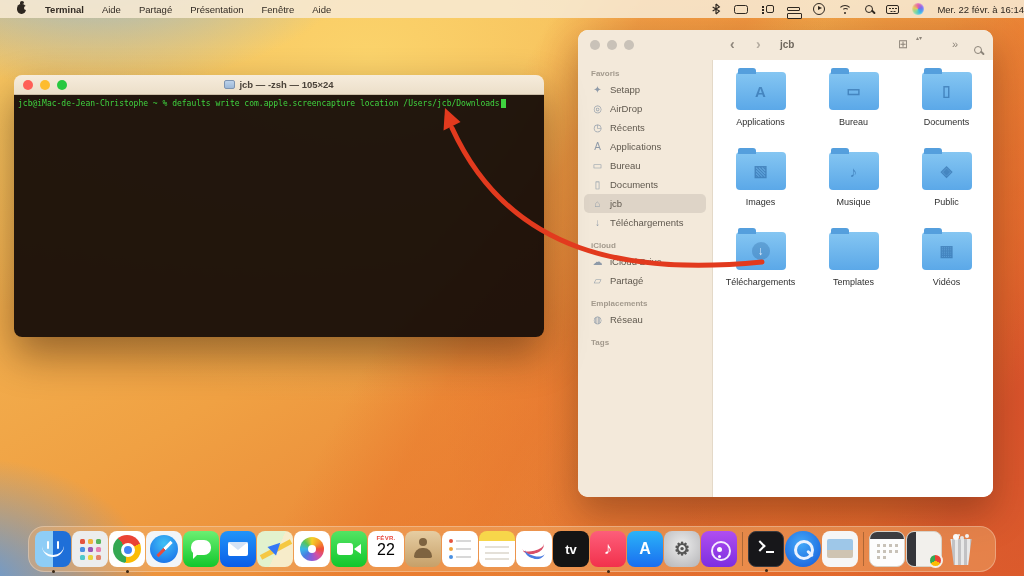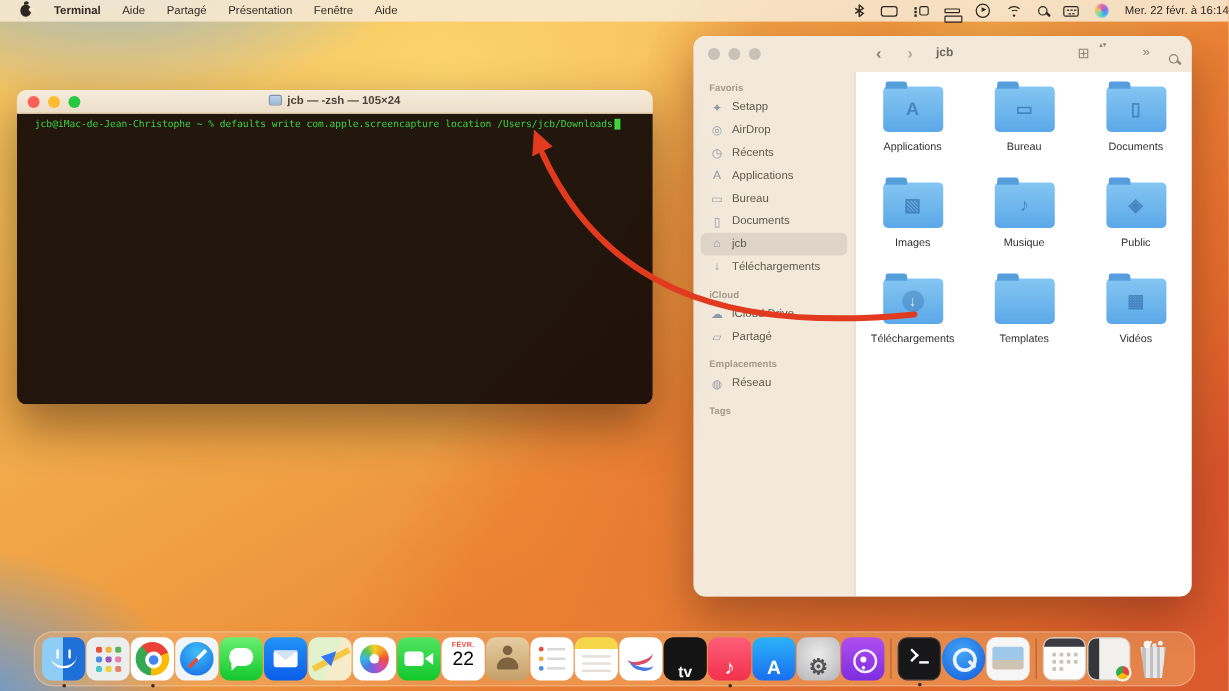--- a/index.html
+++ b/index.html
@@ -48,21 +48,21 @@
   
   .twin { position:absolute; left:14px; top:75px; width:530px; height:262px; border-radius:8px; overflow:hidden;
     box-shadow:0 18px 40px rgba(40,15,5,.45); z-index:20; }
   .t-titlebar { height:20px; background:linear-gradient(#f6ecdc,#ecdfc9); display:flex; align-items:center; position:relative; border-bottom:1px solid #cbbda6; }
   .lights { display:flex; gap:7px; margin-left:9px; }
   .light { width:10px; height:10px; border-radius:50%; }
   .l-red { background:#ff5f57; } .l-yellow { background:#febc2e; } .l-green { background:#28c840; }
   .l-gray { background:#c9c2b8; }
   .t-title { position:absolute; left:0; right:0; text-align:center; font-size:9.5px; font-weight:bold; color:#4a4239; }
   .t-micon { display:inline-block; width:11px; height:9px; background:linear-gradient(#bcd2ea,#9db8d8); border:1px solid #7e94b0; border-radius:2px; vertical-align:-1px; margin-right:4px; }
-  .t-body { height:242px; background:rgba(22,13,8,.95); padding:4px 15px; }
+  .t-body { height:242px; background:rgba(22,13,8,.95); padding:4px 4px; }
   .t-line { font-family:"DejaVu Sans Mono", monospace; font-size:8px; color:#3fd33f; white-space:nowrap; letter-spacing:0; }
   .cursor { display:inline-block; width:5px; height:9px; background:#3fd33f; vertical-align:-2px; margin-left:1px; }
 
   
   .fwin { position:absolute; left:578px; top:30px; width:415px; height:467px; border-radius:10px; overflow:hidden;
     background:#ffffff; box-shadow:0 16px 36px rgba(60,25,8,.35); z-index:10; }
   .f-toolbar { position:absolute; left:0; top:0; right:0; height:30px; background:#f3e9da; }
   .f-sidebar { position:absolute; left:0; top:30px; width:135px; bottom:0; background:#f3e9da; border-right:1px solid #e4d9c8; }
   .f-toolbar .lights { margin-left:12px; margin-top:10px; }
   .nav { position:absolute; top:6px; font-size:14px; color:#b4aca0; font-weight:bold; }
@@ -89,21 +89,21 @@
   
   .arrow-svg { position:absolute; left:0; top:0; z-index:50; pointer-events:none; }
 
   
   .dock { position:absolute; left:28px; bottom:4px; width:968px; height:46px; border-radius:16px;
     background:rgba(242,178,110,.45); border:1px solid rgba(255,255,255,.28); z-index:45;
     display:flex; align-items:center; gap:1px; padding:0 6px; }
   .di { width:36px; height:36px; border-radius:8px; position:relative; flex:0 0 auto; }
   .dot { position:absolute; left:50%; bottom:-6px; width:3px; height:3px; margin-left:-1.5px; border-radius:50%; background:#3c2a18; }
   .ddiv { width:1px; height:34px; background:rgba(90,55,25,.4); margin:0 4px; flex:0 0 auto; }
-  .dctr { display:flex; align-items:flex-end; justify-content:center; font-weight:bold; color:#fff; }
+  .dctr { display:flex; align-items:center; justify-content:center; font-weight:bold; color:#fff; }
 
   .ic-finder { background:linear-gradient(90deg,#8ecdf6 0 49%,#1e6fd8 49%); }
   .ic-finder::before { content:""; position:absolute; left:12px; top:10px; width:2.4px; height:8px; background:#fff; border-radius:2px; box-shadow:10px 0 0 #fff; }
   .ic-finder::after { content:""; position:absolute; left:7px; top:13px; width:22px; height:11px; border-bottom:2.6px solid #fff; border-radius:0 0 11px 11px; }
   .ic-launchpad { background:#eceded; }
   .ic-launchpad::before { content:""; position:absolute; left:8px; top:8px; width:5px; height:5px; border-radius:1.5px; background:#e5533d;
     box-shadow:8px 0 0 #f0b43c, 16px 0 0 #58b65c, 0 8px 0 #4a90e2, 8px 8px 0 #9b59b6, 16px 8px 0 #e67fb0, 0 16px 0 #50c8c8, 8px 16px 0 #e8d43c, 16px 16px 0 #e5836a; }
   .ic-chrome { background:#fff; }
   .ic-chrome::before { content:""; position:absolute; left:4px; top:4px; width:28px; height:28px; border-radius:50%;
     background:conic-gradient(from -40deg,#ea4335 0 30%,#fbbc05 30% 63%,#34a853 63% 100%); }

